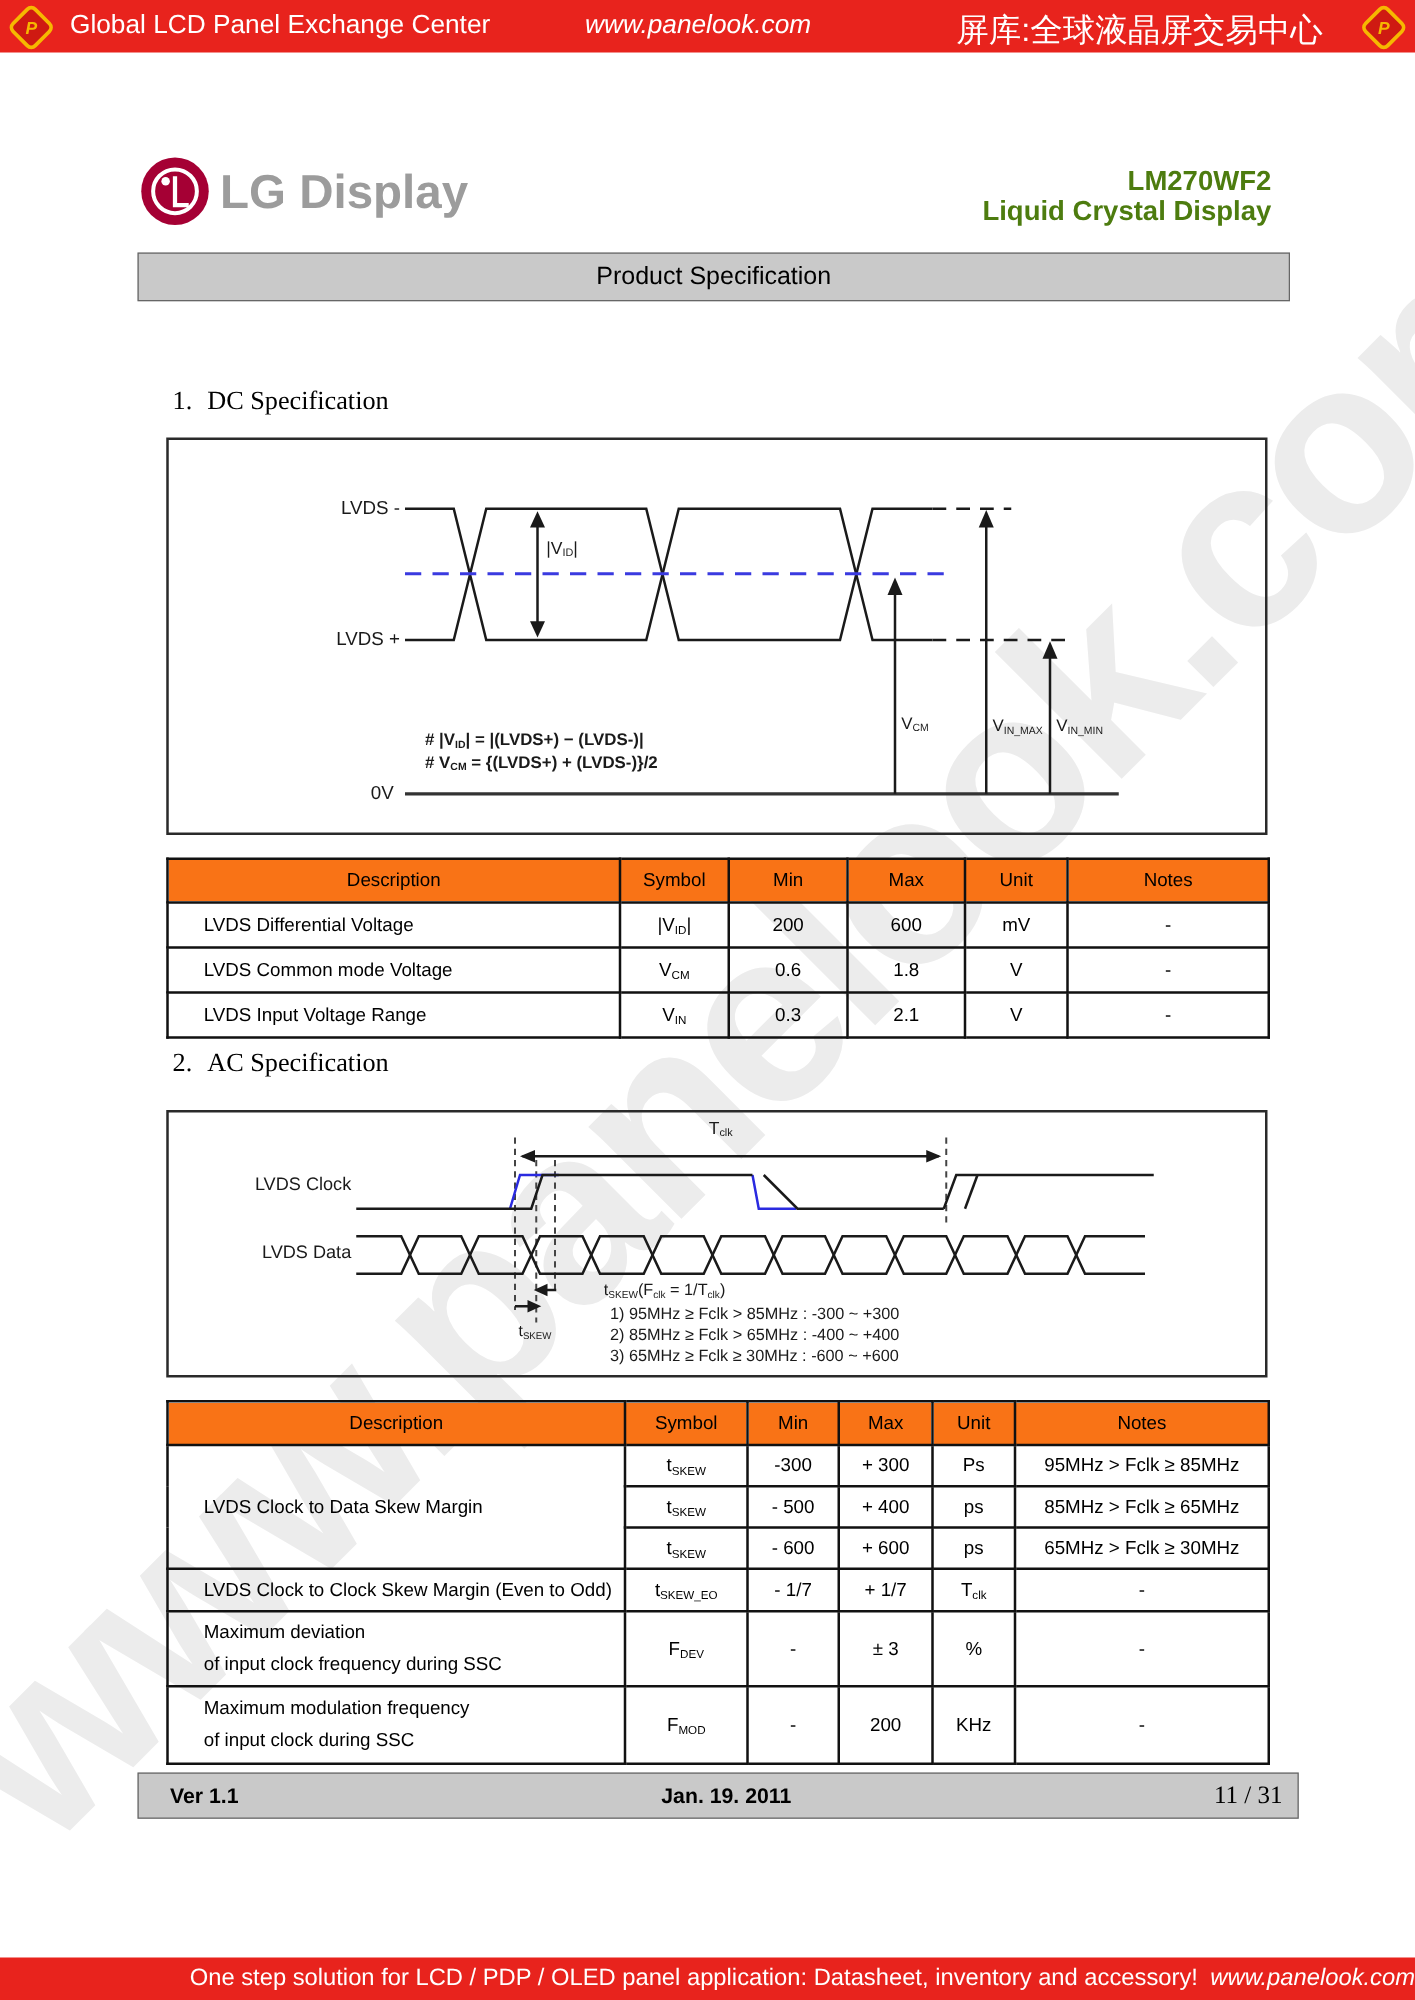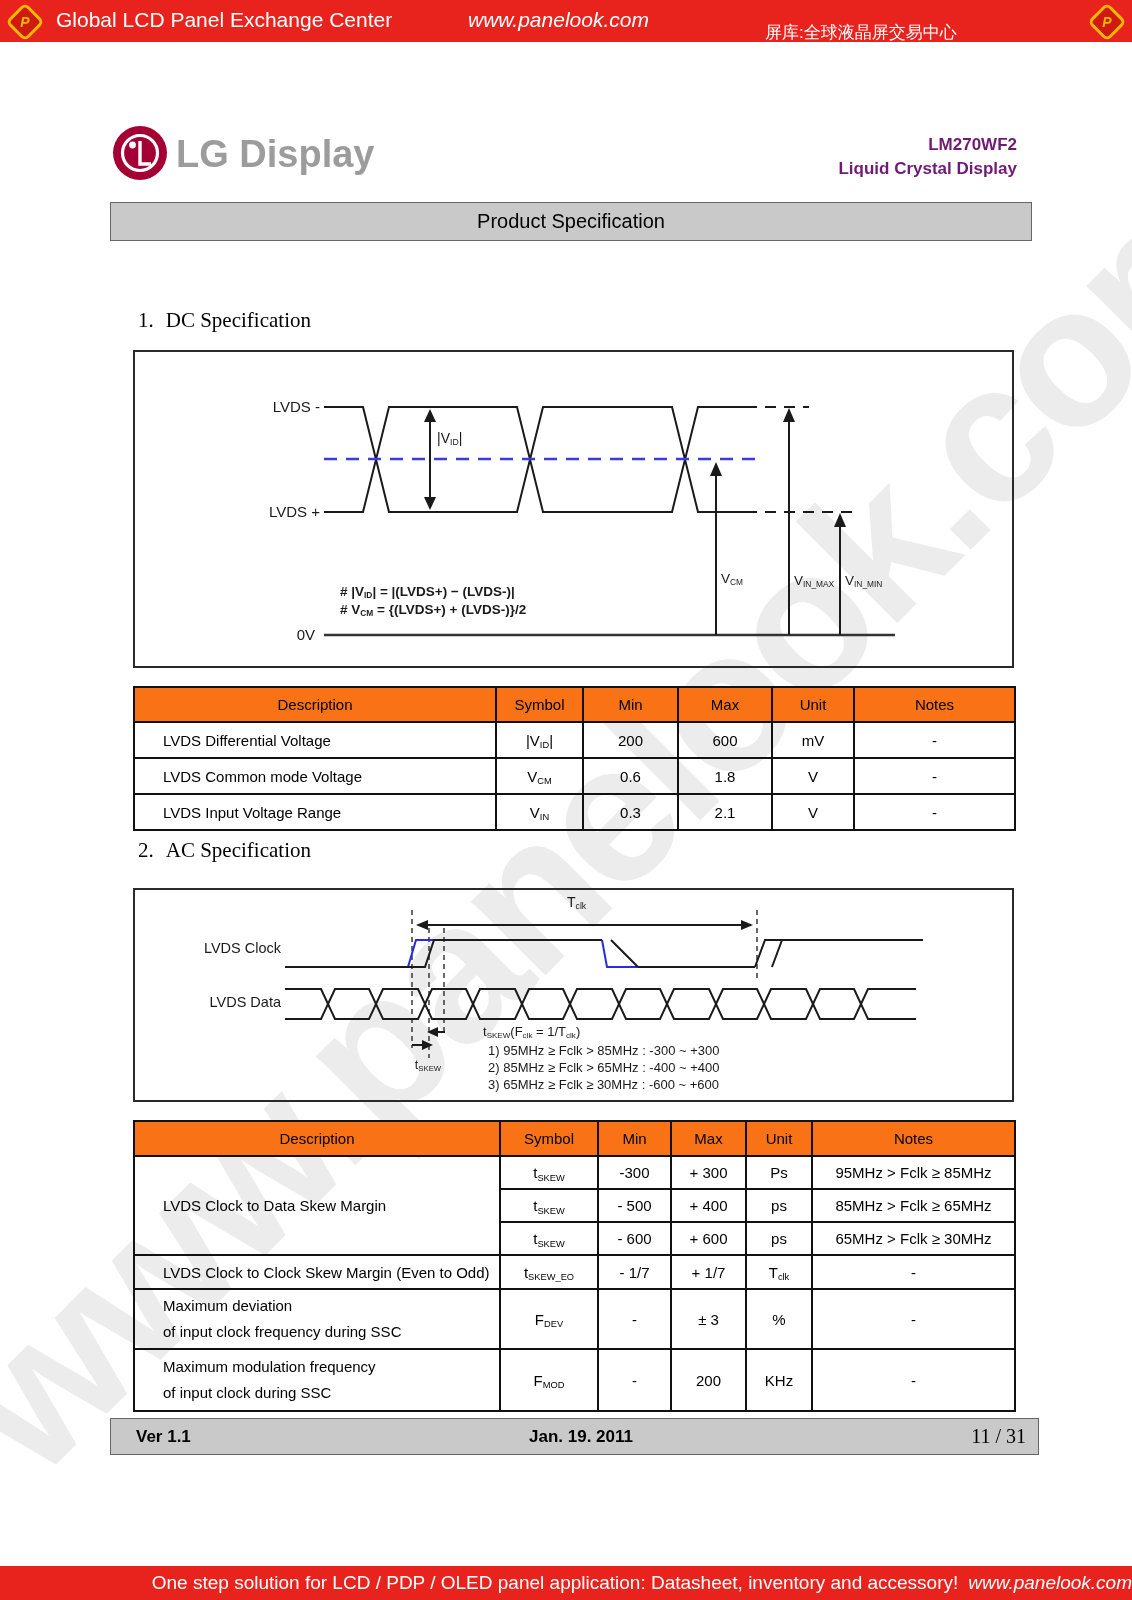--- a/index.html
+++ b/index.html
@@ -11,32 +11,32 @@
       transform:rotate(-45deg);white-space:nowrap;z-index:0;}
   .z{position:relative;z-index:1;}
   
   .banner{position:absolute;left:0;width:1132px;background:#e8231d;color:#fff;}
   .banner.top{top:0;height:42px;}
   .banner.bottom{top:1566px;height:34px;display:flex;align-items:center;justify-content:flex-end;
                  font-size:19px;}
   .banner.bottom .site{font-style:italic;margin-left:10px;}
   .b-left{position:absolute;left:56px;top:8px;font-size:21px;}
   .b-center{position:absolute;left:468px;top:8px;font-size:21px;font-style:italic;}
-  .b-right{position:absolute;left:765px;top:21px;font-size:17px;}
+  .b-right{position:absolute;left:765px;top:7px;font-size:26px;}
   .diamond{position:absolute;top:8px;width:22px;height:22px;background:#cf1a12;
            border:3px solid #f6b800;border-radius:6px;transform:rotate(45deg);}
   .diamond.dl{left:11px;}
   .diamond.dr{right:11px;}
   .diamond span{position:absolute;inset:0;display:flex;align-items:center;justify-content:center;
                 transform:rotate(-45deg);color:#f6b800;font-weight:bold;font-style:italic;font-size:14px;}
   
   .lg-logo{position:absolute;left:112px;top:125px;width:56px;height:56px;}
   .brand{position:absolute;left:176px;top:133px;font-size:38px;font-weight:bold;color:#9c9c9c;}
-  .model{position:absolute;right:115px;top:133px;text-align:right;font-size:17px;font-weight:bold;
-         line-height:24px;color:#701a75;}
+  .model{position:absolute;right:115px;top:133px;text-align:right;font-size:22px;font-weight:bold;
+         line-height:24px;color:#4d7c0f;}
   .specbar{position:absolute;left:110px;top:202px;width:920px;height:37px;background:#c9c9c9;
            border:1px solid #666;text-align:center;line-height:37px;font-size:20px;color:#000;}
   .doc-title{position:absolute;left:116px;top:256px;font-size:25px;font-weight:bold;
              white-space:pre;border-bottom:3px solid #000;padding-bottom:1px;color:#000;}
   .sec{position:absolute;font-family:"Liberation Serif",serif;font-size:21px;color:#000;}
   .sec .num{margin-right:12px;}
   .sec.dc{left:138px;top:308px;}
   .sec.ac{left:138px;top:838px;}
   
   .dbox{position:absolute;border:2px solid #2a2a2a;}

